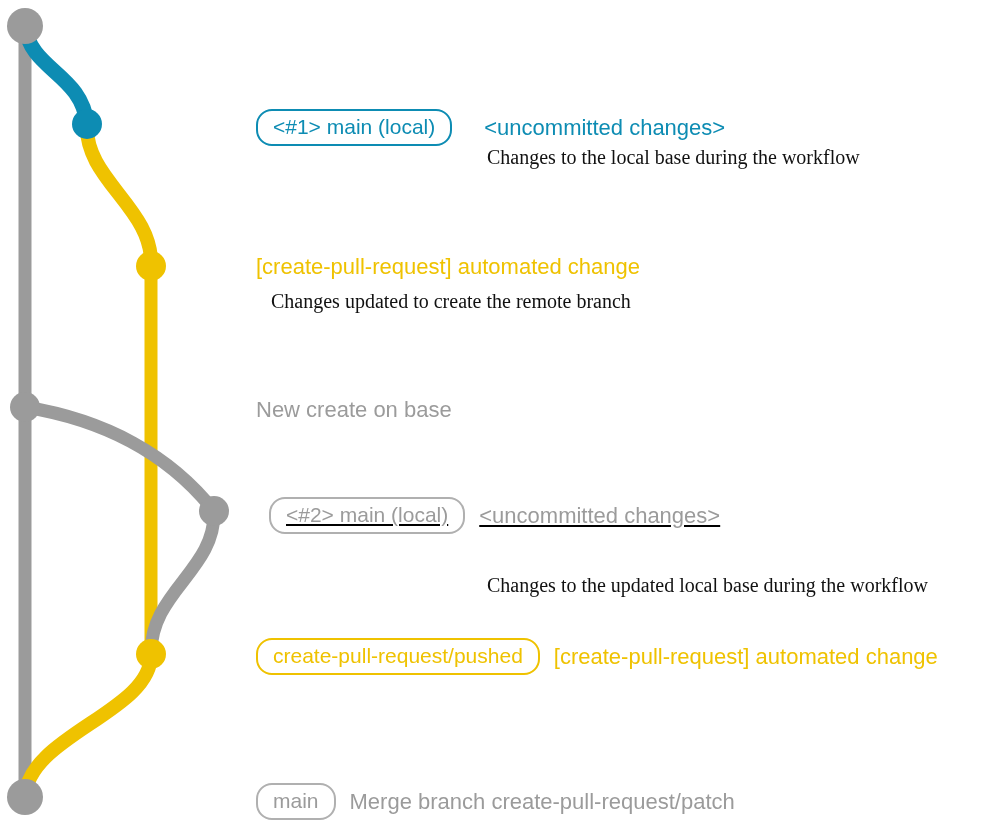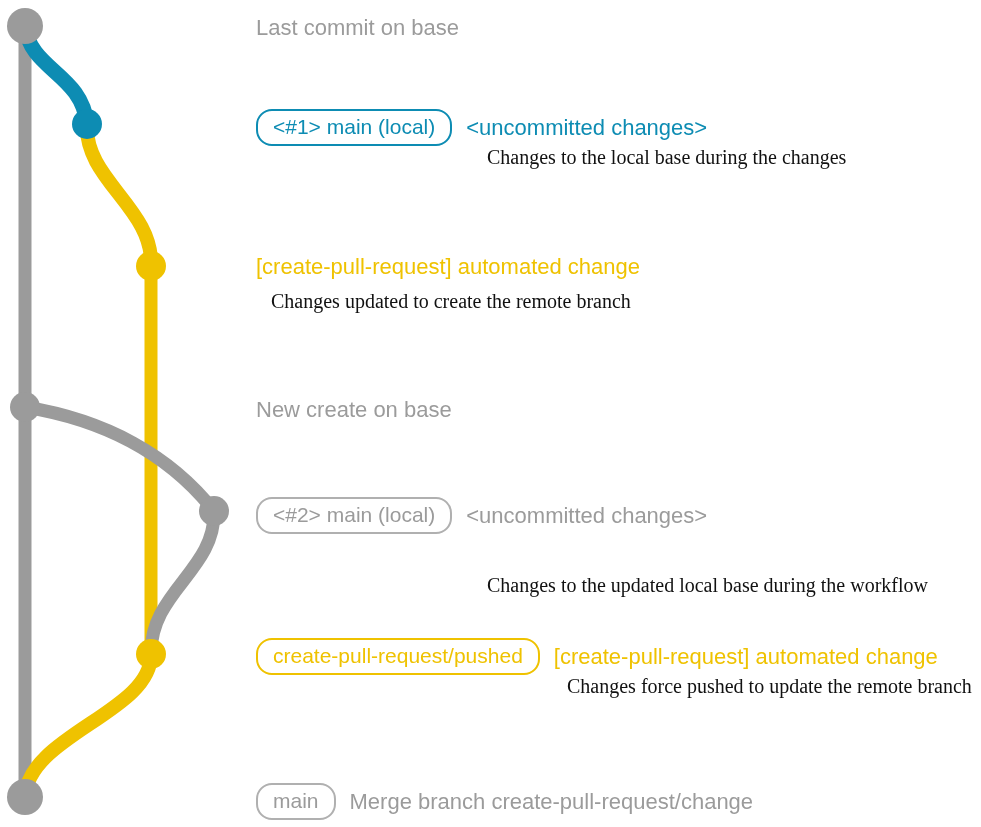--- a/index.html
+++ b/index.html
@@ -107,43 +107,41 @@
   <circle cx="87" cy="124" r="15" fill="#0d8cb3"></circle>
   <circle cx="151" cy="266" r="15" fill="#efc200"></circle>
   <circle cx="25" cy="407" r="15" fill="#9b9b9b"></circle>
   <circle cx="214" cy="511" r="15" fill="#9b9b9b"></circle>
   <circle cx="151" cy="654" r="15" fill="#efc200"></circle>
   <circle cx="25" cy="797" r="18" fill="#9b9b9b"></circle>
 </svg>
 
 <div class="overlay">
 
-  <div class="headline gray" style="left:256px; top:17px;">Last commit on base</div>
 
-  <div class="row" style="left:256px; top:109px;">
+  <div class="row" style="left:256px; top:109px;gap:18px;">
     <span class="pill teal">&lt;#1&gt; main (local)</span>
     <span class="subject teal">&lt;uncommitted changes&gt;</span>
   </div>
-  <div class="desc" style="left:487px; top:147px;">Changes to the local base during the changes</div>
+  <div class="desc" style="left:487px; top:147px;">Changes to the local base during the workflow</div>
 
   <div class="headline yellow" style="left:256px; top:256px;">[create-pull-request] automated change</div>
   <div class="desc" style="left:271px; top:291px;">Changes updated to create the remote branch</div>
 
   <div class="headline gray" style="left:256px; top:399px;">New create on base</div>
 
-  <div class="row" style="left:256px; top:497px;">
+  <div class="row" style="left:269px; top:497px;text-decoration:underline;">
     <span class="pill gray">&lt;#2&gt; main (local)</span>
     <span class="subject gray">&lt;uncommitted changes&gt;</span>
   </div>
   <div class="desc" style="left:487px; top:535px;margin-top:40px;">Changes to the updated local base during the workflow</div>
 
   <div class="row" style="left:256px; top:638px;">
     <span class="pill yellow">create-pull-request/pushed</span>
     <span class="subject yellow">[create-pull-request] automated change</span>
   </div>
-  <div class="desc" style="left:567px; top:676px;">Changes force pushed to update the remote branch</div>
 
   <div class="row" style="left:256px; top:783px;justify-content:center;">
     <span class="pill gray">main</span>
-    <span class="subject gray">Merge branch create-pull-request/change</span>
+    <span class="subject gray">Merge branch create-pull-request/patch</span>
   </div>
 
 </div>
 
 </body></html>

